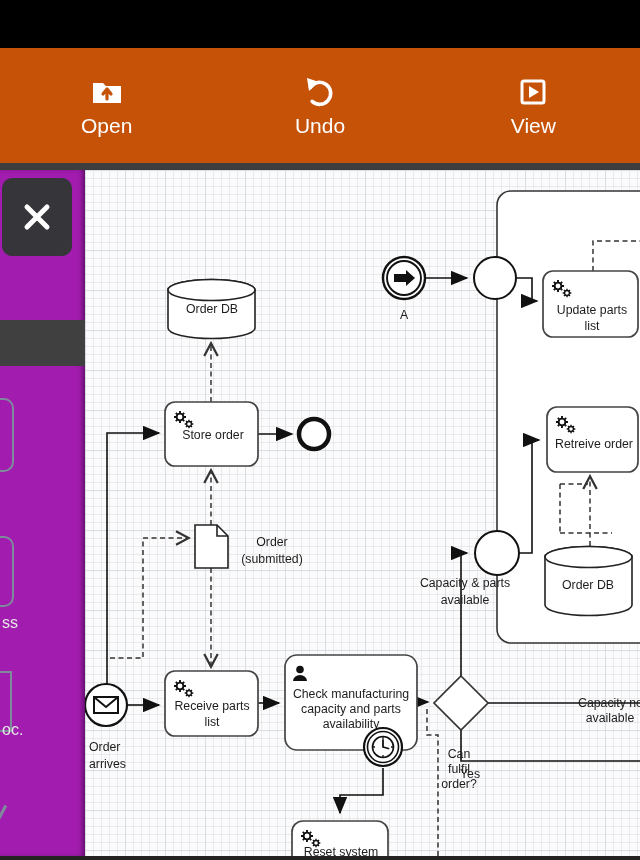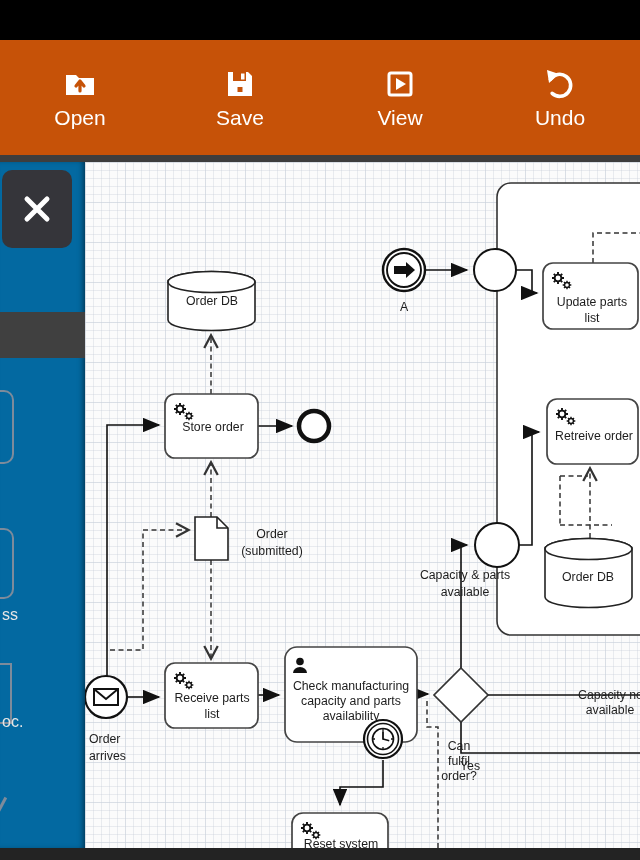--- a/index.html
+++ b/index.html
@@ -1,26 +1,26 @@
 <!DOCTYPE html>
 <html><head>
 <meta charset="utf-8">
 <style>
   html,body{margin:0;padding:0;background:#000;}
   .app{position:relative;width:640px;height:860px;overflow:hidden;background:#000;
        font-family:"Liberation Sans",sans-serif;}
   .statusbar{height:40px;background:#000;}
-  .toolbar{height:115px;background:#C65208;display:flex;align-items:stretch;}
+  .toolbar{height:115px;background:#C65208;display:flex;align-items:stretch;margin-top:8px;}
   .tb-item{flex:1;display:flex;flex-direction:column;align-items:center;justify-content:center;
            gap:6px;color:#fff;cursor:pointer;}
   .tb-item .ticon{width:34px;height:34px;display:block;}
   .tb-item .tlabel{font-size:21px;color:#fff;line-height:1;}
   .substrip{height:7px;background:#3d3d3d;}
   .content{display:flex;height:686px;}
-  .sidebar{position:relative;width:85px;background:#0369a1;overflow:hidden;flex:0 0 85px;
+  .sidebar{position:relative;width:85px;background:#a21caf;overflow:hidden;flex:0 0 85px;
            box-shadow:inset -4px 0 6px -3px rgba(0,0,0,.6);}
   .close-btn{position:absolute;left:2px;top:8px;width:70px;height:78px;background:#35353a;
              border-radius:10px;display:flex;align-items:center;justify-content:center;cursor:pointer;}
   .side-band{position:absolute;left:0;top:150px;width:85px;height:46px;background:#404040;}
   .pal-shape{position:absolute;border:2.5px solid #7d8b9b;background:transparent;}
   .pal-label{position:absolute;left:2px;color:#e6e6e6;font-size:16px;}
   .canvas{position:relative;width:555px;height:686px;background-color:#FBFBFB;
     background-image:
       linear-gradient(rgba(205,212,222,.55) 1px, transparent 1px),
       linear-gradient(90deg, rgba(205,212,222,.55) 1px, transparent 1px),
@@ -43,40 +43,31 @@
   <div class="toolbar">
     <div class="tb-item">
       <svg class="ticon" viewBox="0 0 34 34">
         <path d="M3,8 h10 l3,3 h15 v17 h-28 z" fill="#fff"></path>
         <path d="M17,24 v-8 M13,19 l4,-5 4,5" stroke="#C65208" stroke-width="3.2" fill="none" stroke-linecap="round" stroke-linejoin="round"></path>
       </svg>
       <span class="tlabel">Open</span>
     </div>
     <div class="tb-item">
       <svg class="ticon" viewBox="0 0 34 34">
-        <path d="M5,5 h20 l4,4 v20 h-24 z" fill="#fff"></path>
-        <rect x="10" y="5" width="13" height="9" fill="#C65208"></rect>
-        <rect x="18" y="6.5" width="3.5" height="6" fill="#fff"></rect>
-        <rect x="14.5" y="20" width="5" height="5" fill="#C65208"></rect>
-      </svg>
-      <span class="tlabel">Save</span>
+        <path d="M9,10 a11,11 0 1 1 -2,14" fill="none" stroke="#fff" stroke-width="3.6" stroke-linecap="round" transform="rotate(-15 17 17)"></path>
+        <polygon points="4,3 16,7 6,16" fill="#fff"></polygon>
+      </svg>
+      <span class="tlabel">Undo</span>
     </div>
     <div class="tb-item">
       <svg class="ticon" viewBox="0 0 34 34">
         <rect x="6" y="6" width="22" height="22" rx="2" fill="none" stroke="#fff" stroke-width="3"></rect>
         <polygon points="13,11 23,17 13,23" fill="#fff"></polygon>
       </svg>
       <span class="tlabel">View</span>
-    </div>
-    <div class="tb-item">
-      <svg class="ticon" viewBox="0 0 34 34">
-        <path d="M9,10 a11,11 0 1 1 -2,14" fill="none" stroke="#fff" stroke-width="3.6" stroke-linecap="round" transform="rotate(-15 17 17)"></path>
-        <polygon points="4,3 16,7 6,16" fill="#fff"></polygon>
-      </svg>
-      <span class="tlabel">Undo</span>
     </div>
   </div>
 
   <div class="substrip"></div>
 
   <div class="content">
     <div class="sidebar">
       <div class="close-btn">
         <svg width="34" height="34" viewBox="0 0 34 34">
           <path d="M7,7 L27,27 M27,7 L7,27" stroke="#fff" stroke-width="5" stroke-linecap="round"></path>

